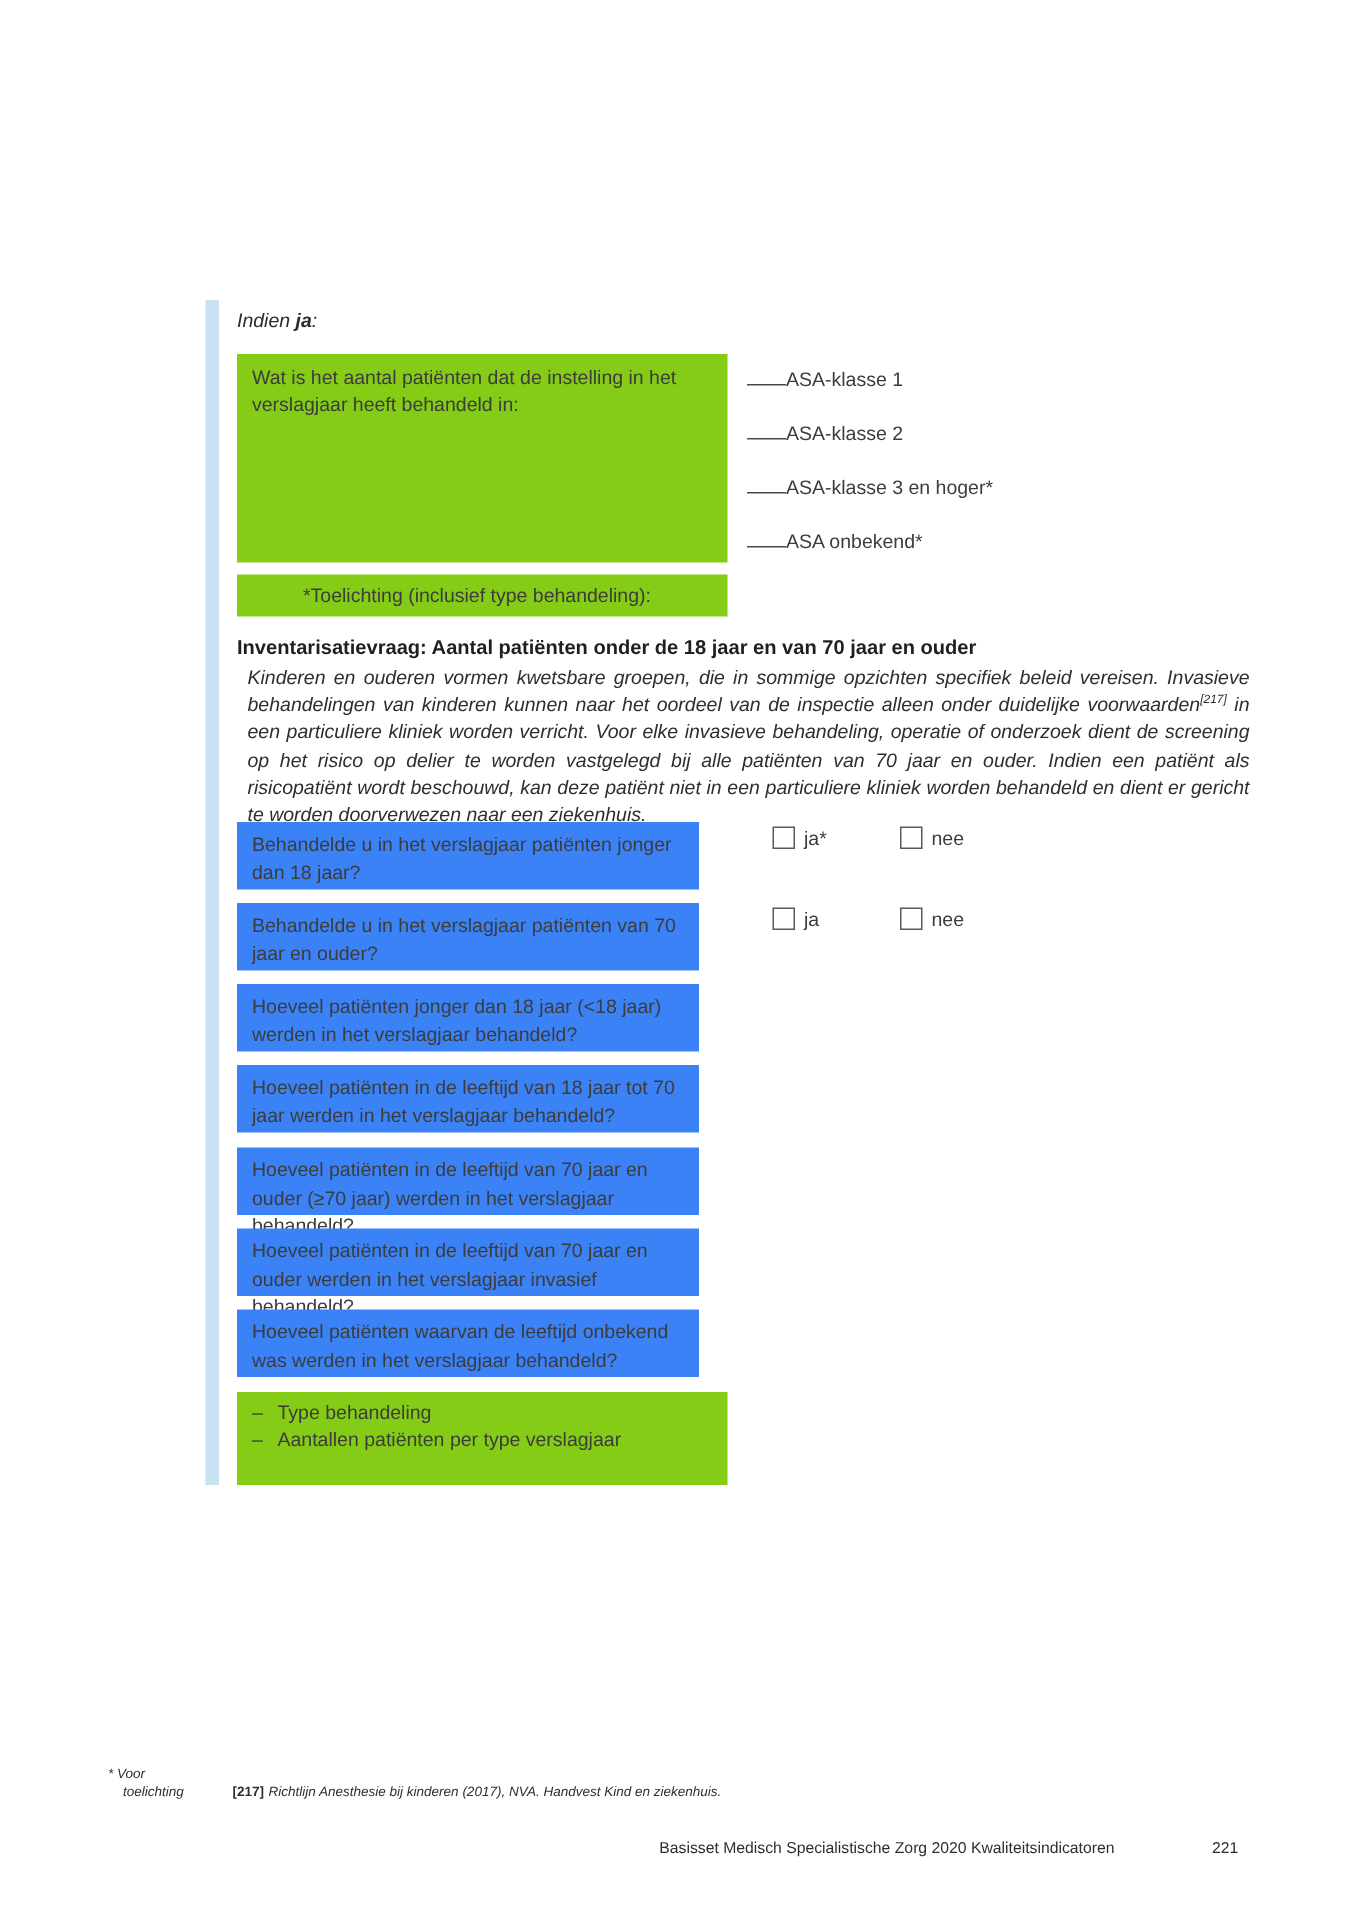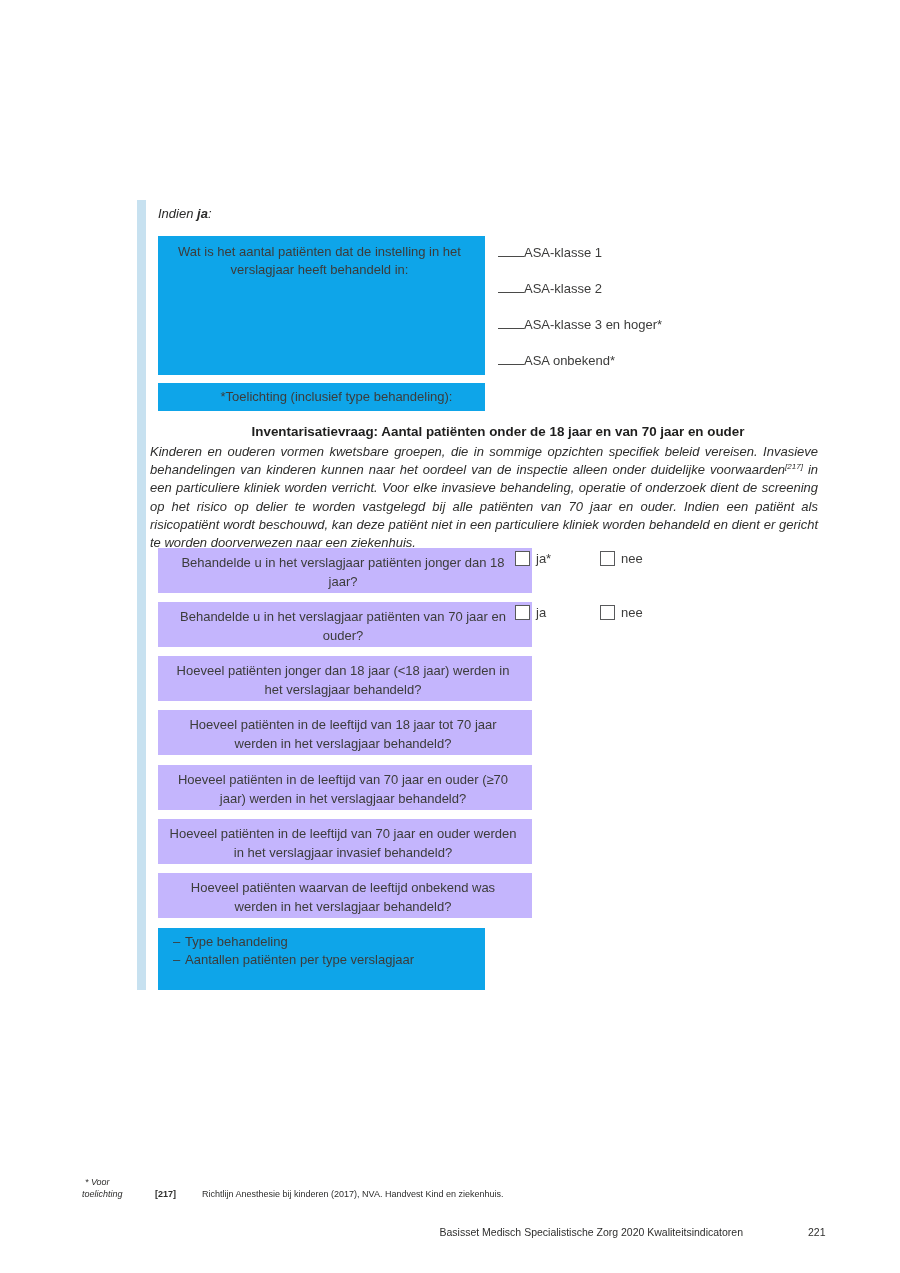--- a/index.html
+++ b/index.html
@@ -9,39 +9,39 @@
     font-family: "Liberation Sans", "DejaVu Sans", sans-serif;
   }
   #page {
     position: relative;
     width: 900px;
     height: 1273px;
     background: #ffffff;
     overflow: hidden;
     color: #3c3c3b;
   }
-  .abs { position: absolute; text-align: center; }
+  .abs { position: absolute; }
 
   
   #accent-bar {
     left: 137px; top: 200px;
     width: 9px; height: 790px;
     background: #c7e1f0;
   }
 
   
   #intro {
     left: 158px; top: 206px;
     font-size: 13px; font-style: italic; color: #2b2b2a;
   }
   #intro .em { font-weight: bold; }
 
   
   .bluebox {
-    background: #0ea5e9;
+    background: #84cc16;
     left: 158px; width: 327px;
     box-sizing: border-box;
     padding: 7px 14px 7px 10px;
     font-size: 13px; line-height: 18px;
     color: #3c3c3b;
   }
   #asa-box { top: 236px; height: 139px; }
   #asa-toelichting-box { top: 383px; height: 28px; padding-top: 5px; padding-left: 44px; }
 
   
@@ -58,35 +58,35 @@
     vertical-align: baseline;
   }
 
   
   #section-heading {
     left: 158px; top: 424px;
     width: 680px;
     font-size: 13.4px; font-weight: bold; color: #1f1f1e;
   }
   #section-paragraph {
-    left: 150px; top: 443px;
+    left: 165px; top: 443px;
     width: 668px;
     font-size: 13px; font-style: italic;
     line-height: 18.2px;
     text-align: justify;
     color: #2e2e2d;
   }
   #section-paragraph sup {
     font-size: 8px; font-style: italic; line-height: 0;
   }
 
   
   .qbox {
-    background: #c4b5fd;
-    left: 158px; width: 374px;
+    background: #3b82f6;
+    left: 158px; width: 308px;
     box-sizing: border-box;
     padding: 6px 14px 6px 10px;
     font-size: 13px; line-height: 18.5px;
     color: #3c3c3b;
   }
   .q-45 { height: 45px; }
 
   .opt-group {
     font-size: 13px; color: #3c3c3b;
     white-space: nowrap;
@@ -116,21 +116,21 @@
   }
   #margin-note .second { padding-left: 10px; }
 
   
   #footnote {
     left: 155px; top: 1189px;
     font-size: 9px; color: #2e2e2d;
     white-space: nowrap;
   }
   #footnote .ref { font-weight: bold; }
-  #footnote .txt { margin-left: 26px; }
+  #footnote .txt { margin-left: 3px; font-style: italic; }
 
   
   #footer-title {
     top: 1226px; right: 157px;
     font-size: 10.5px; color: #2e2e2d;
     white-space: nowrap;
   }
   #footer-page {
     top: 1226px; left: 808px;
     font-size: 10.5px; color: #2e2e2d;

